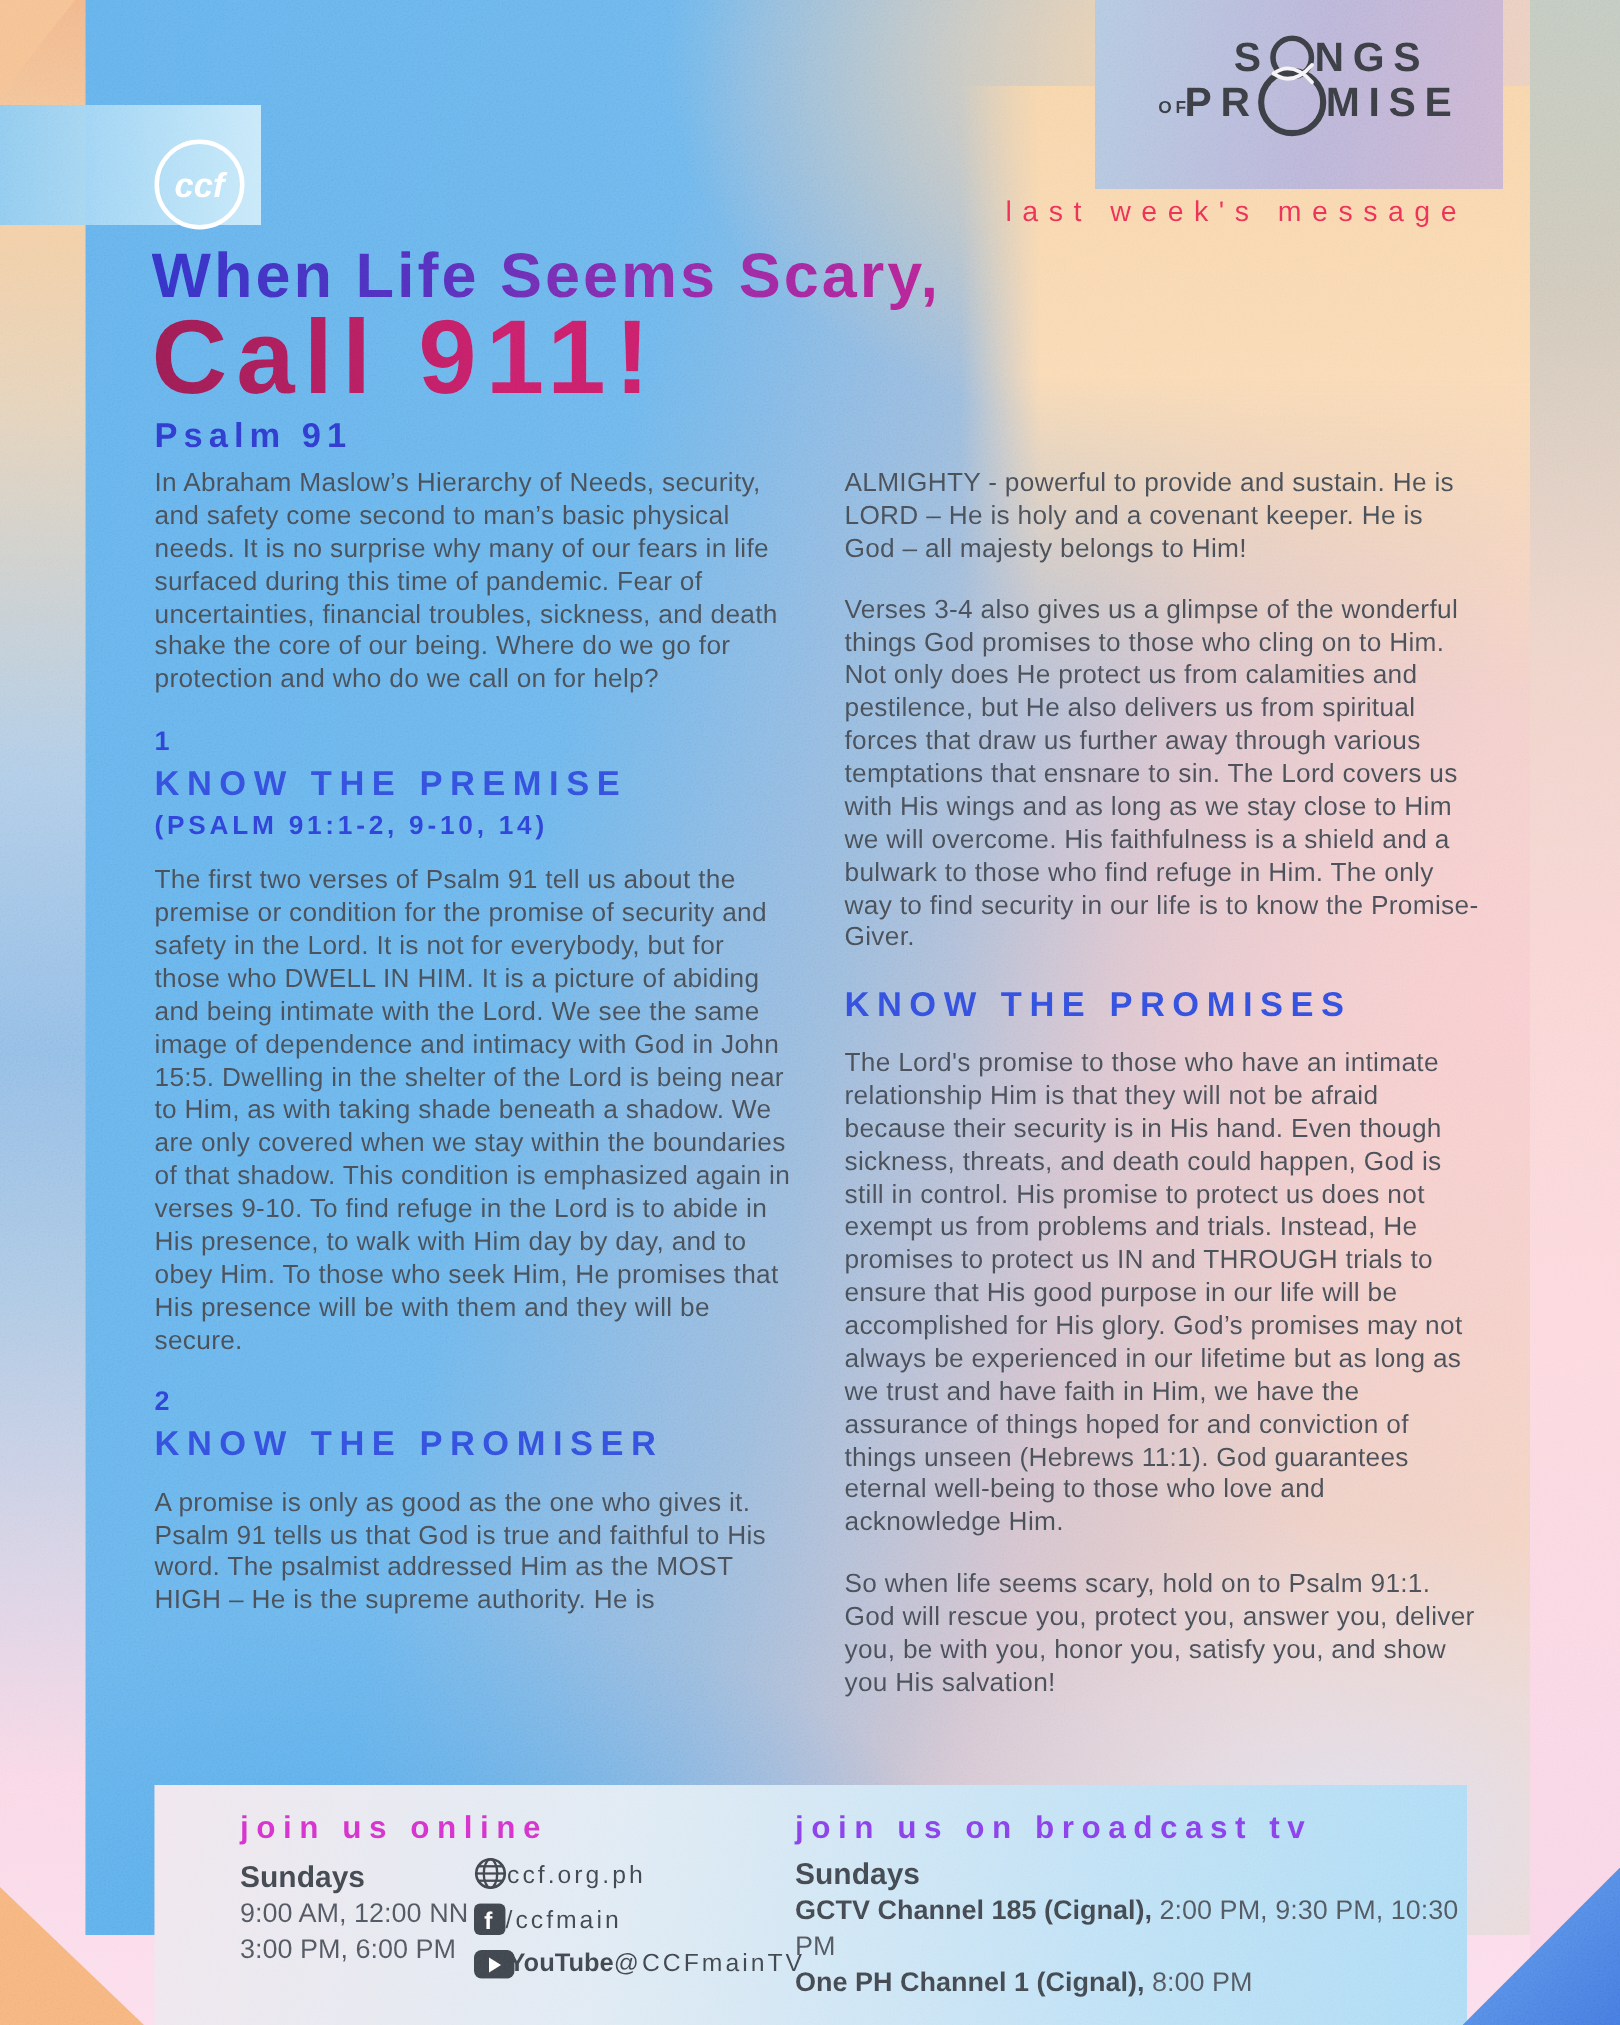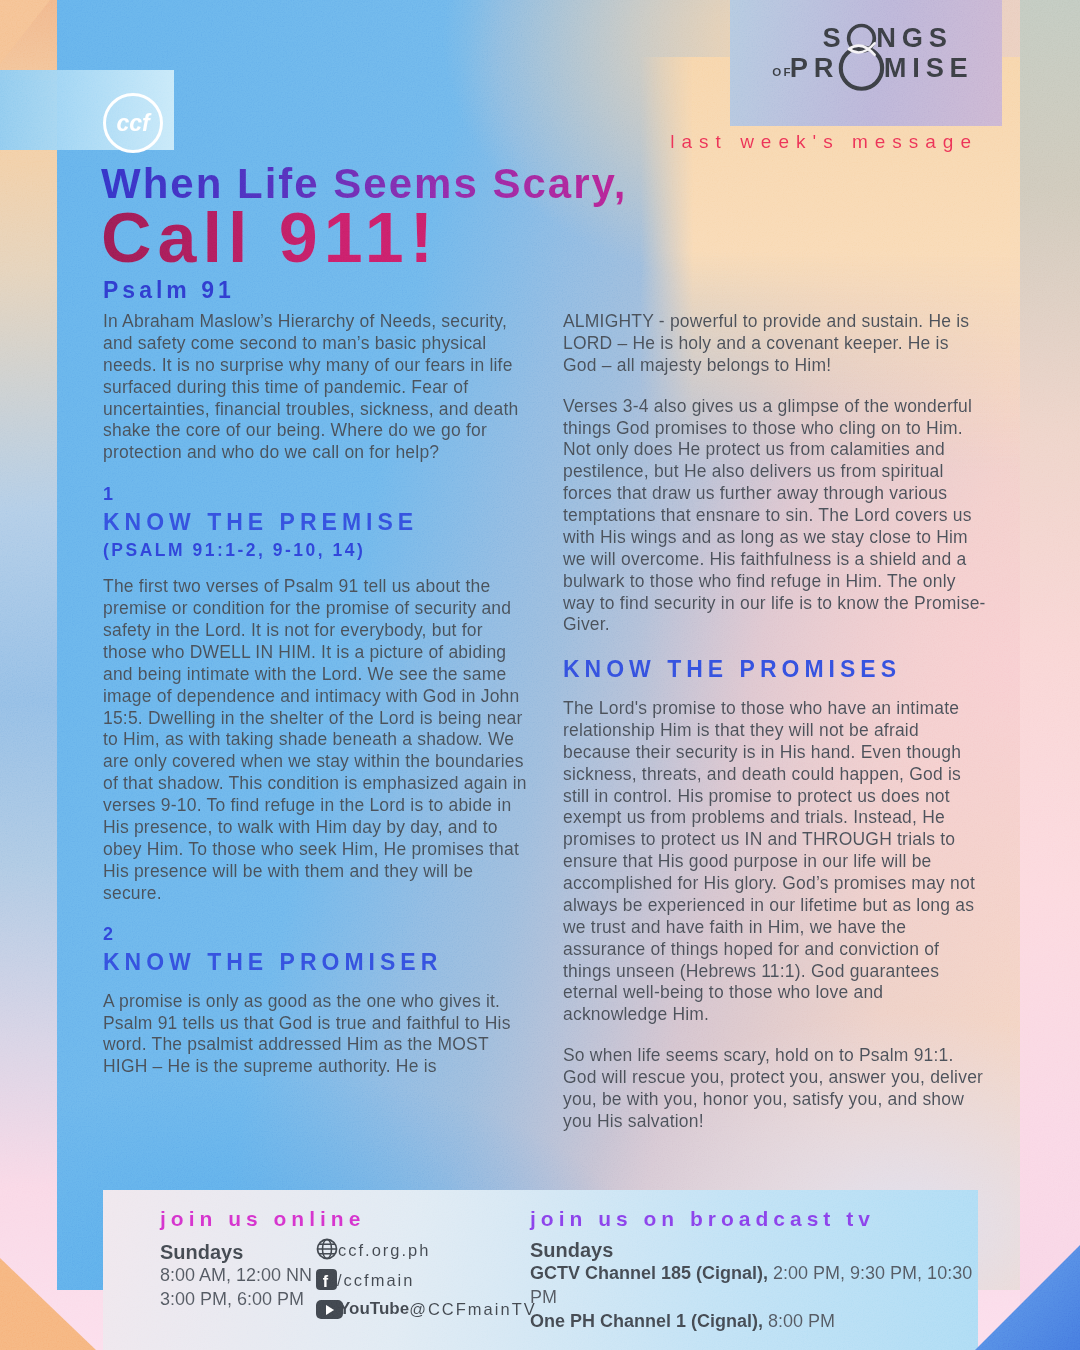--- a/index.html
+++ b/index.html
@@ -134,21 +134,21 @@
       <span class="t">KNOW THE PROMISES</span>
     </div>
     <p>The Lord's promise to those who have an intimate relationship Him is that they will not be afraid because their security is in His hand. Even though sickness, threats, and death could happen, God is still in control. His promise to protect us does not exempt us from problems and trials. Instead, He promises to protect us IN and THROUGH trials to ensure that His good purpose in our life will be accomplished for His glory. God’s promises may not always be experienced in our lifetime but as long as we trust and have faith in Him, we have the assurance of things hoped for and conviction of things unseen (Hebrews 11:1). God guarantees eternal well-being to those who love and acknowledge Him.</p>
     <p>So when life seems scary, hold on to Psalm 91:1. God will rescue you, protect you, answer you, deliver you, be with you, honor you, satisfy you, and show you His salvation!</p>
   </div>
 
   <div class="footer">
     <div class="f-online">
       <div class="f-head online-head">join us online</div>
       <div class="f-day">Sundays</div>
-      <div class="f-times">8:00 AM, 12:00 NN</div>
+      <div class="f-times">9:00 AM, 12:00 NN</div>
       <div class="f-times">3:00 PM, 6:00 PM</div>
     </div>
     <div class="f-socials">
       <div class="s-row">
         <svg width="22" height="22" viewBox="0 0 22 22">
           <circle cx="11" cy="11" r="9.5" fill="none" stroke="#3b4047" stroke-width="1.8"></circle>
           <ellipse cx="11" cy="11" rx="4.5" ry="9.5" fill="none" stroke="#3b4047" stroke-width="1.6"></ellipse>
           <line x1="1.5" y1="11" x2="20.5" y2="11" stroke="#3b4047" stroke-width="1.6"></line>
           <line x1="3" y1="6.2" x2="19" y2="6.2" stroke="#3b4047" stroke-width="1.6"></line>
           <line x1="3" y1="15.8" x2="19" y2="15.8" stroke="#3b4047" stroke-width="1.6"></line>

